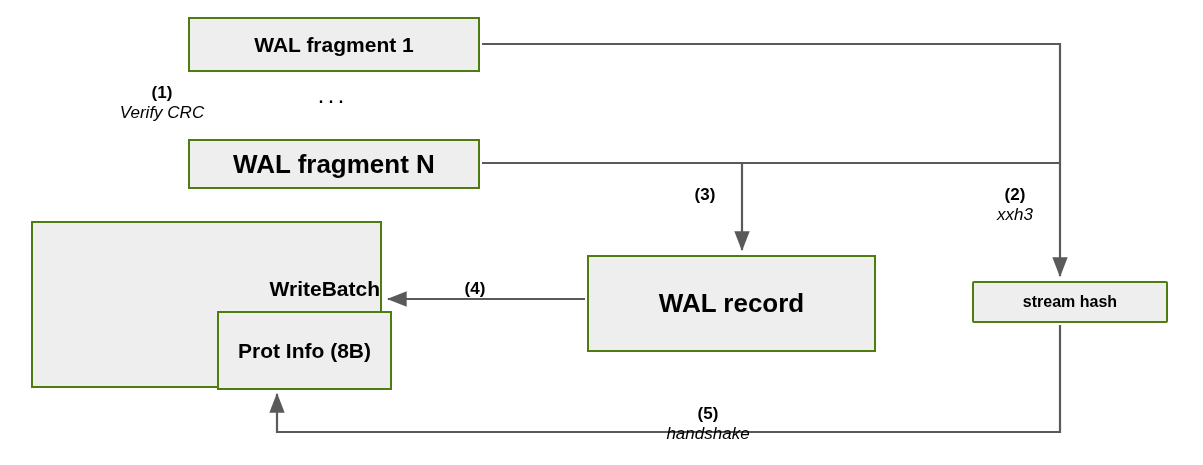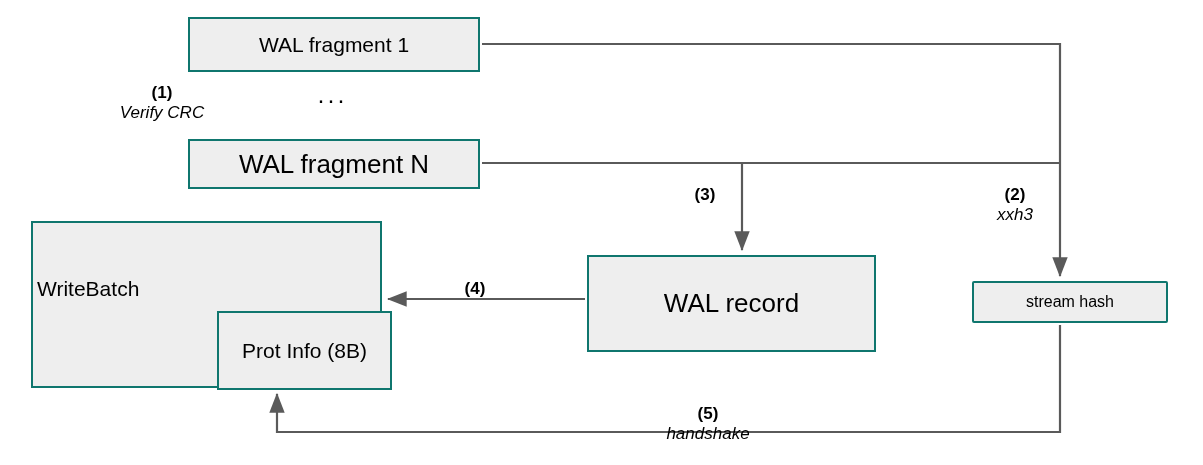--- a/index.html
+++ b/index.html
@@ -23,25 +23,26 @@
     left: 0;
     top: 0;
     width: 1203px;
     height: 465px;
     pointer-events: none;
   }
   .node {
     position: absolute;
     box-sizing: border-box;
     background: #eeeeee;
-    border: 2px solid #0f766e;
+    border: 2px solid #4d7c0f;
     display: flex;
     align-items: center;
     justify-content: center;
     color: #000000;
+    font-weight: bold;
   }
   .node-label {
     display: block;
     text-align: center;
     line-height: 1.1;
     white-space: nowrap;
   }
   #node-wal-fragment-1 {
     left: 188px; top: 17px; width: 292px; height: 55px;
     font-size: 21px;
@@ -50,22 +51,22 @@
     left: 188px; top: 139px; width: 292px; height: 50px;
     font-size: 26px;
   }
   #node-writebatch {
     left: 31px; top: 221px; width: 351px; height: 167px;
     font-size: 21px;
     display: block;
   }
   #node-writebatch .wb-title {
     position: absolute;
-    left: 4px; right: 0; top: 54px;
-    text-align: left;
+    left: 12px; right: 0; top: 54px;
+    text-align: right;
     font-size: 21px;
   }
   #node-prot-info {
     left: 176px; top: 88px; width: 175px; height: 79px;
     font-size: 21px;
     margin-left: 8px;
   }
   #node-wal-record {
     left: 587px; top: 255px; width: 289px; height: 97px;
     font-size: 26px;

